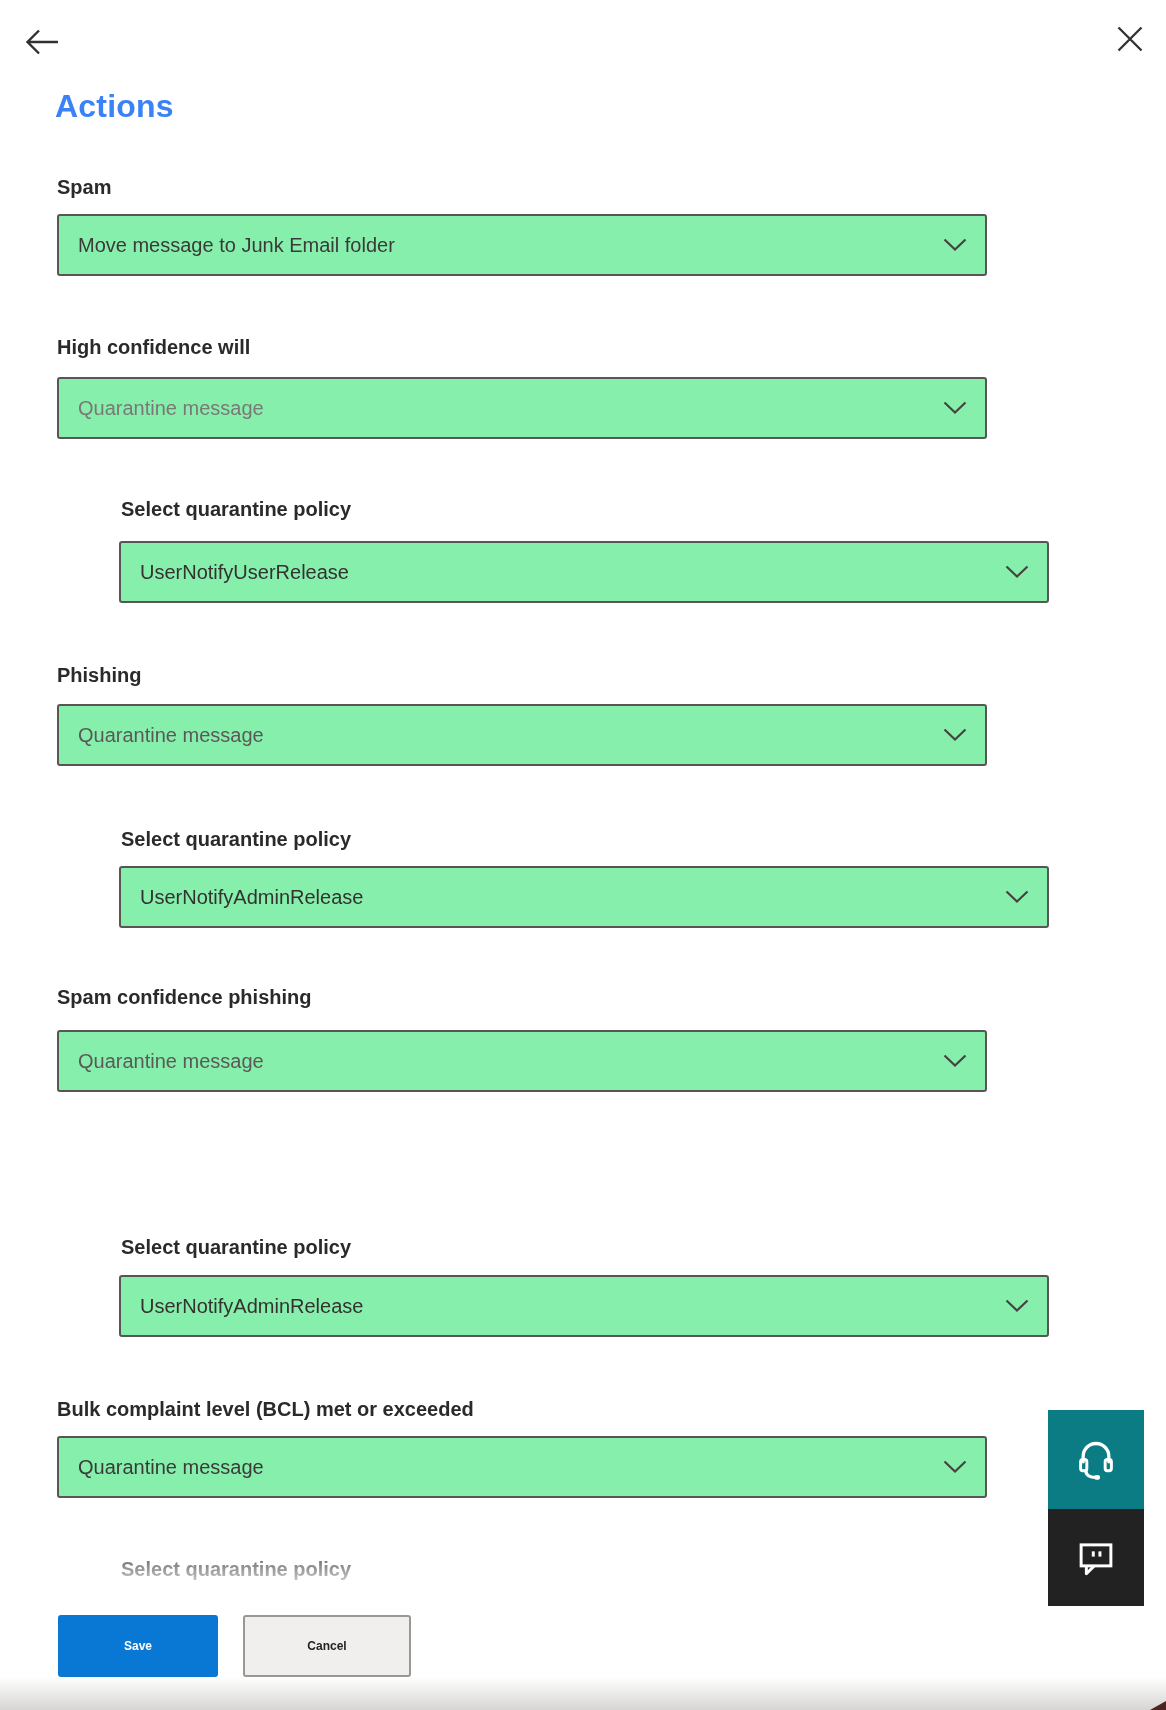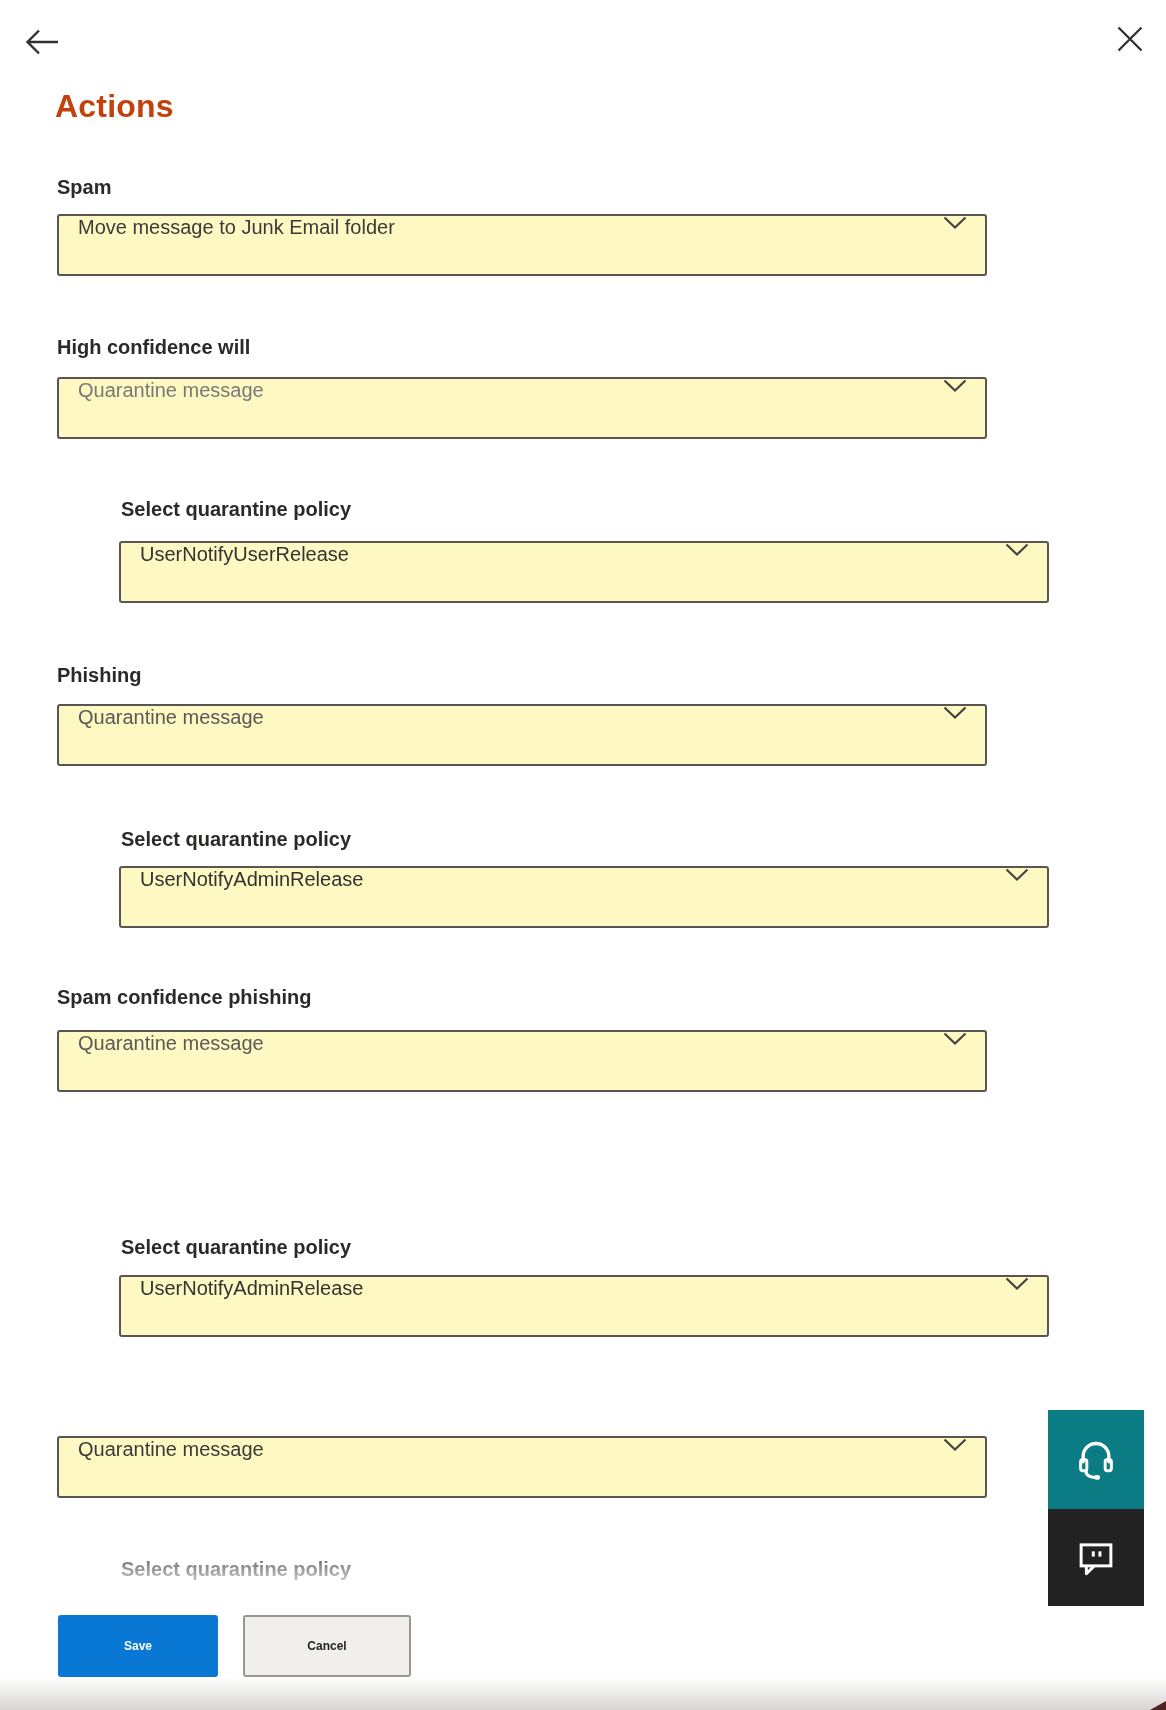--- a/index.html
+++ b/index.html
@@ -3,26 +3,26 @@
 <meta charset="utf-8">
 <style>
   html,body{margin:0;padding:0;background:#ffffff;}
   .panel{
     position:relative;width:1166px;height:1710px;overflow:hidden;background:#ffffff;
     font-family:"Liberation Sans", sans-serif;color:#2a2928;
   }
   .icon-btn{position:absolute;background:none;border:none;padding:0;cursor:pointer;line-height:0;}
   .back{left:22px;top:22px;}
   .close{left:1116px;top:25px;}
-  .title{position:absolute;left:55px;top:88px;margin:0;font-size:32px;font-weight:700;color:#c2410c;letter-spacing:.2px;}
+  .title{position:absolute;left:55px;top:88px;margin:0;font-size:32px;font-weight:700;color:#3b82f6;letter-spacing:.2px;}
   .flabel{position:absolute;font-size:20px;font-weight:700;color:#2b2a29;white-space:nowrap;}
   .dropdown{
     position:absolute;width:930px;height:62px;box-sizing:border-box;
-    background:#fef9c3;border:2px solid #585552;border-radius:3px;cursor:pointer;
-    display:flex;align-items:flex-start;justify-content:space-between;padding:0 18px 0 19px;
+    background:#86efac;border:2px solid #585552;border-radius:3px;cursor:pointer;
+    display:flex;align-items:center;justify-content:space-between;padding:0 18px 0 19px;
   }
   .dd-text{font-size:20px;white-space:nowrap;}
   .v-dark{color:#3b3a39;}
   .v-light{color:#7a7876;}
   .v-mid{color:#5b5957;}
   .v-policy{color:#343230;}
   .chev{line-height:0;flex:0 0 auto;}
   .para{position:absolute;left:57px;top:1141px;width:980px;font-size:20px;line-height:33px;color:#3b3a39;}
   .cut-label{z-index:1;}
   .footer{
@@ -127,20 +127,21 @@
   <div class="flabel" style="left:121px;top:1236px">Select quarantine policy</div>
   <div class="dropdown" style="left:119px;top:1275px">
     <span class="dd-text v-policy">UserNotifyAdminRelease</span>
     <span class="chev">
       <svg width="24" height="14" viewBox="0 0 24 14">
           <path d="M1.5 1.5 L12 11.5 L22.5 1.5" fill="none" stroke="#45433f" stroke-width="2.2"></path>
         </svg>
     </span>
   </div>
 
+  <div class="flabel" style="left:57px;top:1398px">Bulk complaint level (BCL) met or exceeded</div>
   <div class="dropdown" style="left:57px;top:1436px">
     <span class="dd-text v-dark">Quarantine message</span>
     <span class="chev">
       <svg width="24" height="14" viewBox="0 0 24 14">
           <path d="M1.5 1.5 L12 11.5 L22.5 1.5" fill="none" stroke="#45433f" stroke-width="2.2"></path>
         </svg>
     </span>
   </div>
 
   <div class="flabel cut-label" style="left:121px;top:1558px">Select quarantine policy</div>

